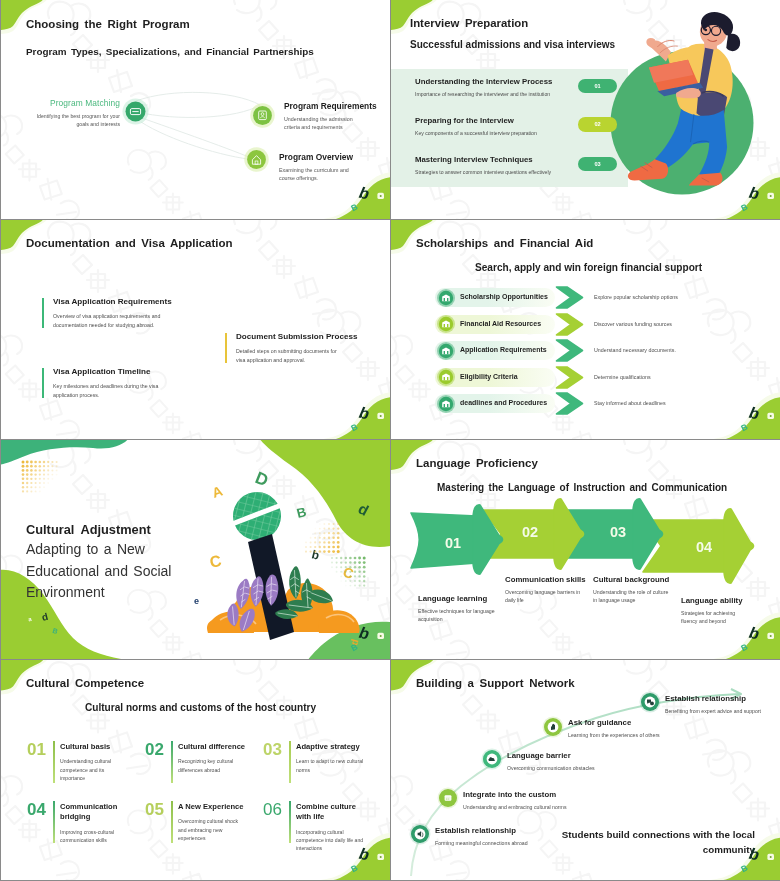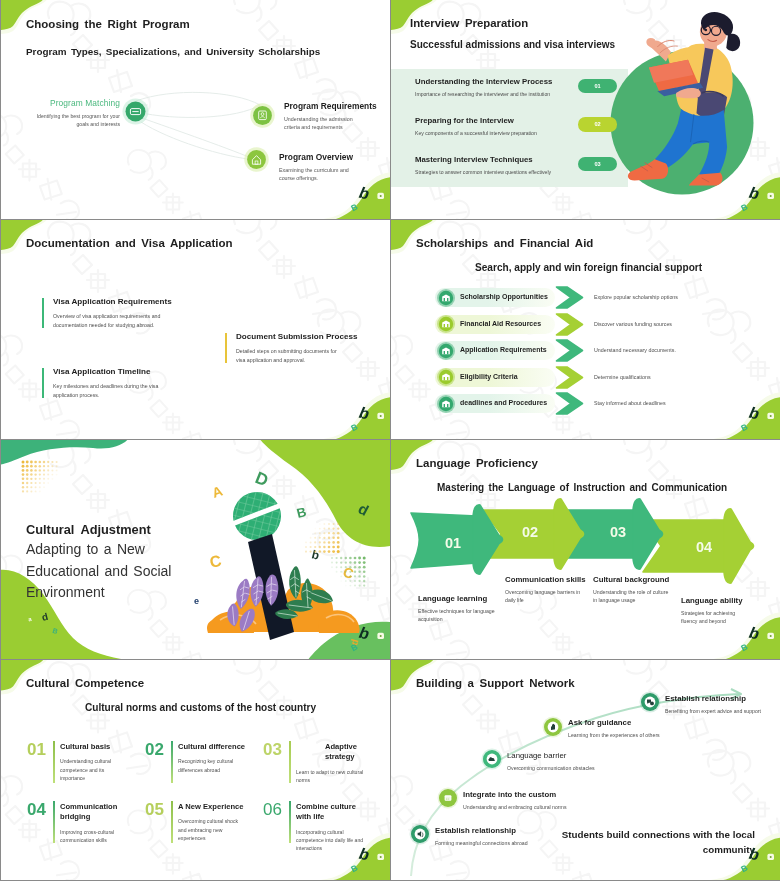--- a/index.html
+++ b/index.html
@@ -80,21 +80,21 @@
           <path d="M80 104 l20 -3"></path>
         </g>
       </svg>
  <svg class="deco" viewBox="0 0 389 219">
    <path d="M-2 -2 L47 -2 C44 4 36 5 28 10 C20 15 18 24 14 29 C11 33 5 34 -2 34 Z" fill="#f6fbe9"></path>
         <path d="M-2 -2 L43 -2 C41 3 33 4 26 9 C18 14 16 21 12 26 C9 29 3 30 -2 30 Z" fill="#9acd32"></path>
    <path d="M391 221 L391 172 C376 173 366 182 359 194 C352 206 344 213 332 217 C324 219 316 220 311 221 Z" fill="#f6fbe9"></path>
         <path d="M391 221 L391 177 C377 178 368 187 361 198 C354 209 346 215 335 219 C330 220 324 221 320 221 Z" fill="#9acd32"></path>
  </svg>
  <h1 class="ttl" style="left:25px;top:17.5px;font-size:11.5px;word-spacing:2.4px;">Choosing  the  Right  Program</h1>
- <div class="sub" style="left:25px;top:45.5px;font-size:9.9px;word-spacing:1.6px;">Program  Types,  Specializations,  and  University  Scholarships</div>
+ <div class="sub" style="left:25px;top:45.5px;font-size:9.9px;word-spacing:1.6px;">Program  Types,  Specializations,  and  Financial  Partnerships</div>
  <svg class="z" style="left:0;top:0;width:389px;height:219px;z-index:2;" viewBox="0 0 389 219">
    <path d="M135 101 C170 88 232 90 259 105 C236 119 175 121 136 112" fill="none" stroke="#e2eae6" stroke-width="0.9"></path>
    <path d="M138 117 C175 130 232 150 255 160 C222 157 168 140 140 122" fill="none" stroke="#e2eae6" stroke-width="0.9"></path>
  </svg>
  <div class="z" style="left:22px;top:98px;width:97px;text-align:right;">
    <div style="font-size:8.4px;font-weight:normal;color:#4ab87e;letter-spacing:.1px;">Program Matching</div>
    <div style="font-size:5.2px;color:#555;line-height:1.55;margin-top:4px;">Identifying the best program for your goals and interests</div>
  </div>
  <div class="z" style="left:121px;top:97.5px;width:27px;height:27px;">
   <svg viewBox="0 0 27 27" width="27" height="27">
@@ -1057,21 +1057,21 @@
  </div>
  <div class="z" style="left:144px;top:80px;width:28px;text-align:left;font-size:17px;font-weight:bold;color:#3aa86d;">02</div>
  <div class="z" style="left:170px;top:81px;width:1.6px;height:42px;background:linear-gradient(180deg,#3aa86d,#bfe07a);"></div>
  <div class="z" style="left:177px;top:82px;width:68px;">
    <div style="font-size:7.6px;font-weight:bold;color:#1f1f1f;line-height:1.35;">Cultural difference</div>
    <div style="font-size:5.1px;color:#4f4f4f;line-height:1.65;margin-top:5px;">Recognizing key cultural differences abroad</div>
  </div>
  <div class="z" style="left:262px;top:80px;width:28px;text-align:left;font-size:17px;font-weight:bold;color:#bdd468;">03</div>
  <div class="z" style="left:288px;top:81px;width:1.6px;height:42px;background:linear-gradient(180deg,#a8cc52,#bfe07a);"></div>
  <div class="z" style="left:295px;top:82px;width:68px;">
-   <div style="font-size:7.6px;font-weight:bold;color:#1f1f1f;line-height:1.35;margin-left:29px;">Adaptive strategy</div>
+   <div style="font-size:7.6px;font-weight:bold;color:#1f1f1f;line-height:1.35;">Adaptive strategy</div>
    <div style="font-size:5.1px;color:#4f4f4f;line-height:1.65;margin-top:5px;">Learn to adapt to new cultural norms</div>
  </div>
  <div class="z" style="left:26px;top:140px;width:28px;text-align:left;font-size:17px;font-weight:bold;color:#3aa86d;">04</div>
  <div class="z" style="left:52px;top:141px;width:1.6px;height:42px;background:linear-gradient(180deg,#3aa86d,#bfe07a);"></div>
  <div class="z" style="left:59px;top:142px;width:68px;">
    <div style="font-size:7.6px;font-weight:bold;color:#1f1f1f;line-height:1.35;">Communication bridging</div>
    <div style="font-size:5.1px;color:#4f4f4f;line-height:1.65;margin-top:5px;">Improving cross-cultural communication skills</div>
  </div>
  <div class="z" style="left:144px;top:140px;width:28px;text-align:left;font-size:17px;font-weight:bold;color:#b5cf5c;">05</div>
  <div class="z" style="left:170px;top:141px;width:1.6px;height:42px;background:linear-gradient(180deg,#8dbf4a,#bfe07a);"></div>
@@ -1213,21 +1213,21 @@
  </svg>
       <div class="z" style="left:44px;top:166px;width:158px;">
    <div style="font-size:7.8px;font-weight:bold;color:#1f1f1f;white-space:nowrap;">Establish relationship</div>
    <div style="font-size:5.2px;color:#4f4f4f;line-height:1.6;margin-top:4px;width:120px;">Forming meaningful connections abroad</div>
  </div>
       <div class="z" style="left:72px;top:130px;width:158px;">
    <div style="font-size:7.8px;font-weight:bold;color:#1f1f1f;white-space:nowrap;">Integrate into the custom</div>
    <div style="font-size:5.2px;color:#4f4f4f;line-height:1.6;margin-top:4px;width:120px;">Understanding and embracing cultural norms</div>
  </div>
       <div class="z" style="left:116px;top:91px;width:158px;">
-   <div style="font-size:7.8px;font-weight:normal;color:#1f1f1f;white-space:nowrap;">Language barrier</div>
+   <div style="font-size:7.8px;font-weight:bold;color:#1f1f1f;white-space:nowrap;">Language barrier</div>
    <div style="font-size:5.2px;color:#4f4f4f;line-height:1.6;margin-top:4px;width:120px;">Overcoming communication obstacles</div>
  </div>
       <div class="z" style="left:177px;top:58px;width:158px;">
    <div style="font-size:7.8px;font-weight:bold;color:#1f1f1f;white-space:nowrap;">Ask for guidance</div>
    <div style="font-size:5.2px;color:#4f4f4f;line-height:1.6;margin-top:4px;width:120px;">Learning from the experiences of others</div>
  </div>
       <div class="z" style="left:274px;top:34px;width:158px;">
    <div style="font-size:7.8px;font-weight:bold;color:#1f1f1f;white-space:nowrap;">Establish relationship</div>
    <div style="font-size:5.2px;color:#4f4f4f;line-height:1.6;margin-top:4px;width:120px;">Benefiting from expert advice and support</div>
  </div>

